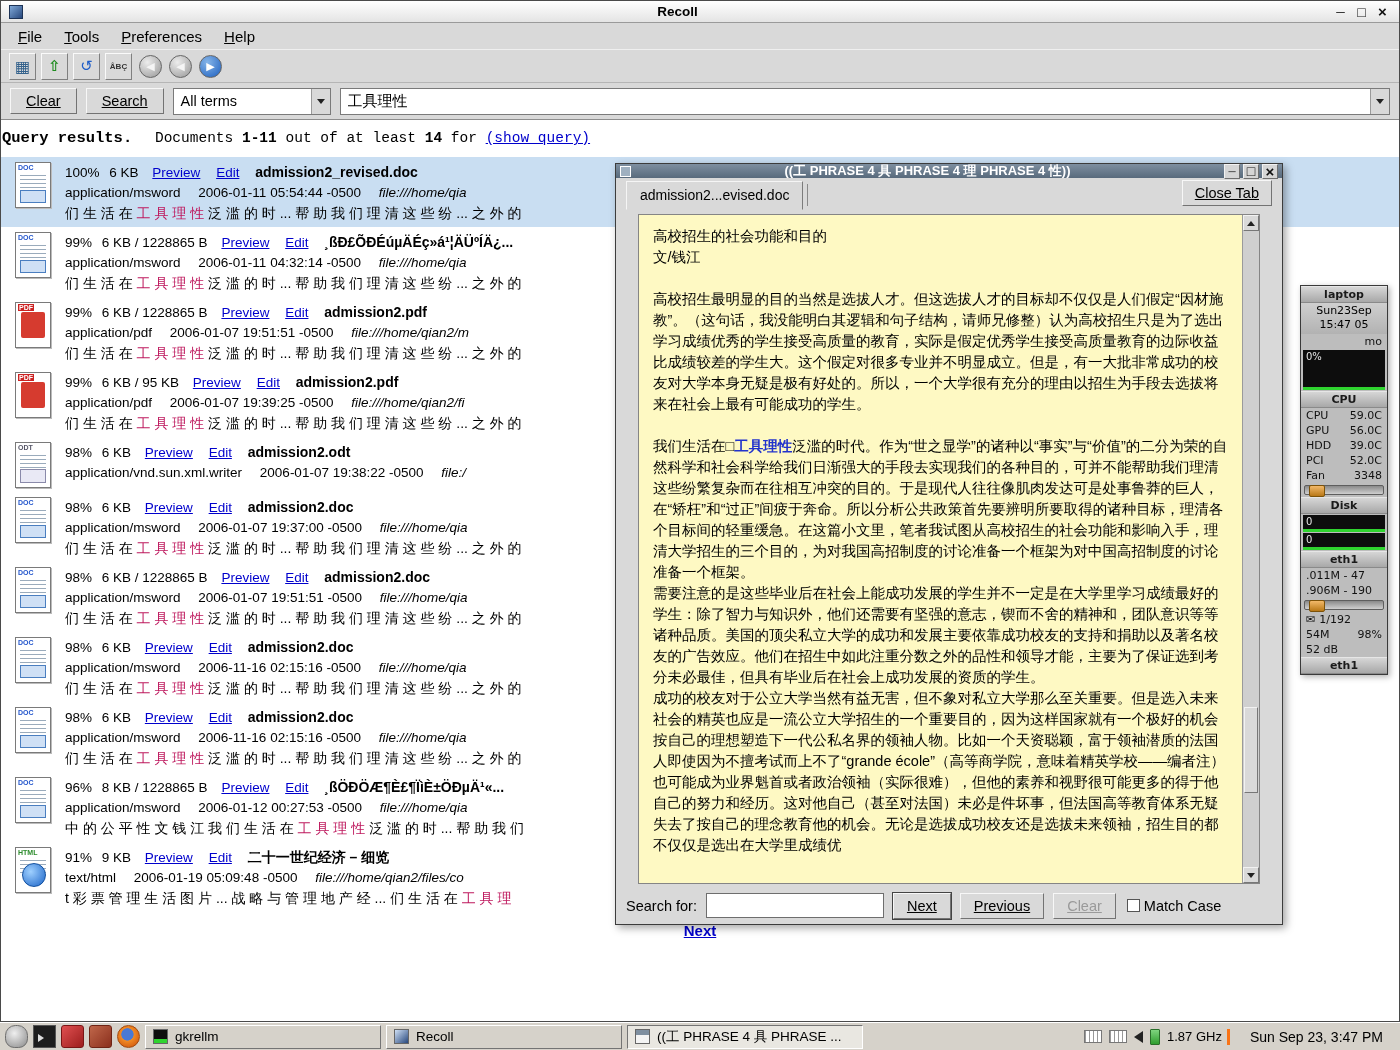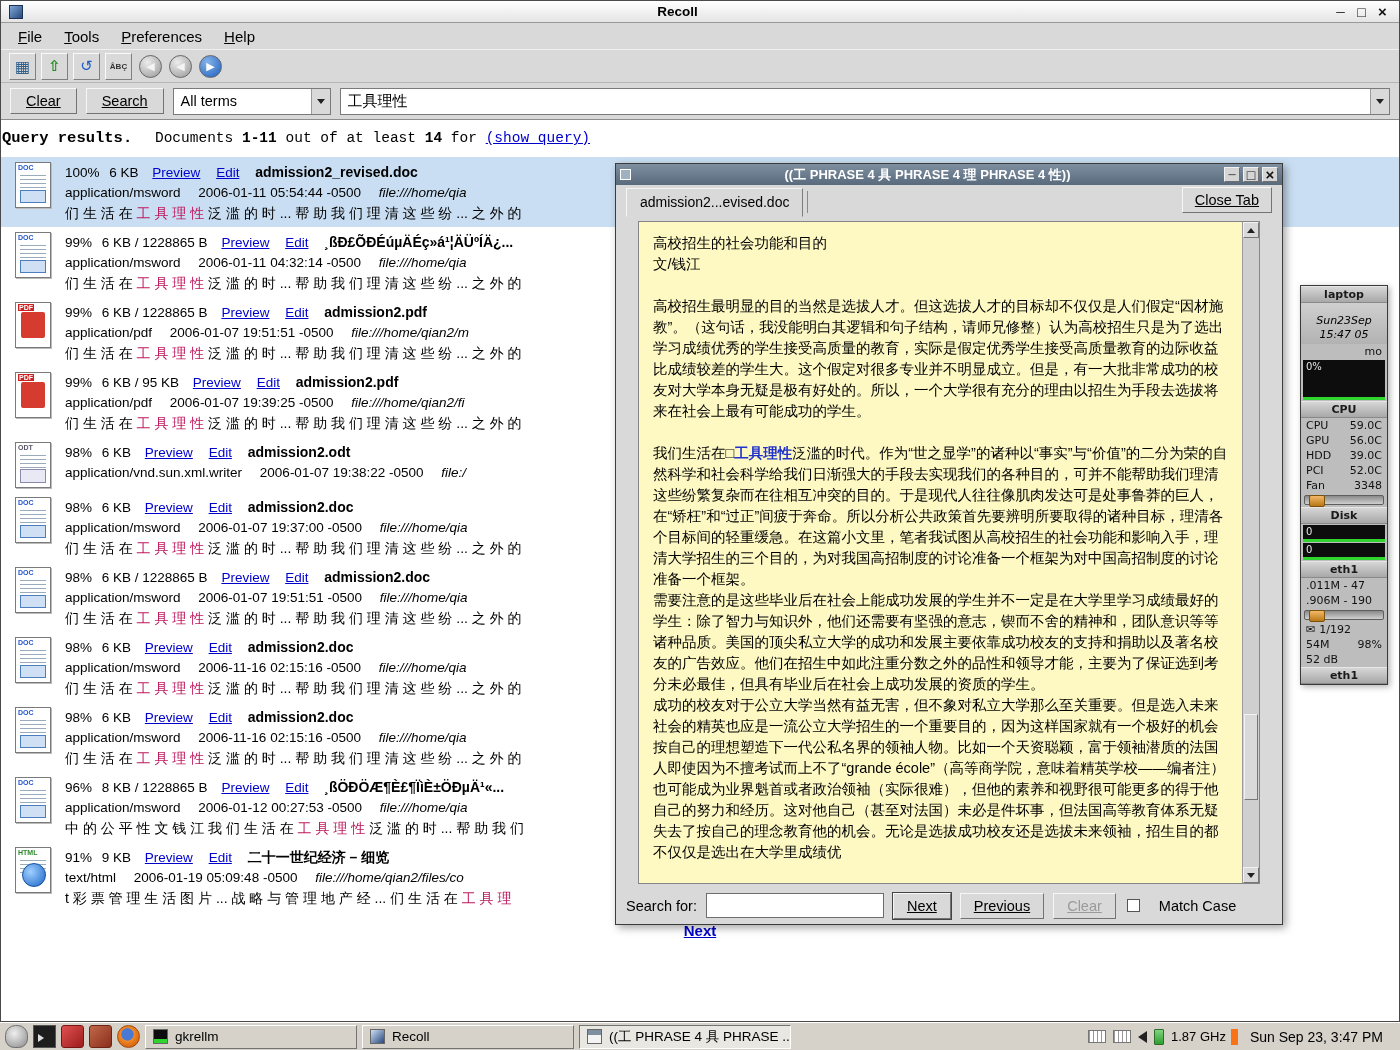--- a/index.html
+++ b/index.html
@@ -89,21 +89,21 @@
     background:#d63b2f; border-radius:2px; }
   .k-odt .page::after { content:""; position:absolute; left:4px; right:4px; bottom:4px; height:12px;
     background:#e9e9f5; border:1px solid #8a8aaa; }
   .k-html .page::after { content:""; position:absolute; width:22px; height:22px; border-radius:50%;
     left:6px; bottom:5px; background:radial-gradient(circle at 35% 35%, #9fd0ff, #1b64c8); border:1px solid #12509f; }
 
   
   .preview { position:absolute; left:615px; top:163px; width:668px; height:762px; z-index:5;
     background:#d9d9d9; border:1px solid #3c3c3c; box-shadow:3px 3px 8px rgba(0,0,0,.35);
     display:flex; flex-direction:column; }
-  .pv-titlebar { height:21px; background:linear-gradient(#7e8fa0,#586a7c); color:#fff;
+  .pv-titlebar { height:14px; background:linear-gradient(#7e8fa0,#586a7c); color:#fff;
     display:flex; align-items:center; padding:0 4px; gap:3px; }
   .pv-win-icon { width:11px; height:11px; border:1px solid #fff; background:#9fb0c0; }
   .pv-title { flex:1; text-align:center; font-weight:bold; font-size:13px; white-space:nowrap; overflow:hidden; }
   .pv-wbtn { width:16px; height:15px; background:#d5d5d5; border:1px solid; border-color:#f2f2f2 #6e6e6e #6e6e6e #f2f2f2;
     display:flex; align-items:center; justify-content:center; font-size:10px; color:#111; }
   .pv-tabs { height:32px; display:flex; align-items:flex-end; padding:4px 10px 0; }
   .pv-tab { border:1px solid; border-color:#f5f5f5 #7c7c7c transparent #f5f5f5; background:#d9d9d9;
     padding:5px 13px 6px; font-size:14px; }
   .pv-tab-sep { width:1px; height:22px; background:#8a8a8a; margin:0 0 4px 4px; }
   .pv-close-tab { margin-left:auto; margin-bottom:4px; padding:4px 12px; font-size:14.5px; }
@@ -120,29 +120,29 @@
   .arr-up { width:0; height:0; border-left:4px solid transparent; border-right:4px solid transparent; border-bottom:5px solid #222; }
   .pv-thumb { position:absolute; left:1px; right:1px; top:492px; height:86px; background:#d9d9d9;
     border:1px solid; border-color:#f2f2f2 #777 #777 #f2f2f2; }
   .pv-findbar { height:37px; display:flex; align-items:center; gap:9px; padding:0 10px; font-size:14.5px; }
   .pv-find-input { width:178px; height:25px; border:1px solid #6e6e6e; background:#fff; font-size:14px;
     padding:0 5px; font-family:inherit; outline:none; }
   .pv-findbar .btn { padding:4px 13px; }
   .btn-default { box-shadow:0 0 0 1px #444; }
   .btn-disabled { color:#9a9a9a; }
   .checkbox { width:13px; height:13px; background:#fff; border:1px solid #555; display:inline-block; }
-  .match-wrap { display:flex; align-items:center; gap:19px; margin-left:2px; }
+  .match-wrap { display:flex; align-items:center; gap:4px; margin-left:2px; }
 
   
   .gkrellm { position:absolute; left:1300px; top:285px; width:88px; z-index:6;
     background:#bdbdbd; border:1px solid #3a3a3a; font-family:"DejaVu Sans",sans-serif; font-size:11px;
     box-shadow:2px 2px 6px rgba(0,0,0,.3); }
   .gk-label { text-align:center; padding:1px 0; font-weight:bold; color:#1a1a1a;
     background:linear-gradient(#d6d6d6,#a8a8a8); border-top:1px solid #e6e6e6; border-bottom:1px solid #8a8a8a; }
-  .gk-clock { text-align:center; padding:11px 0 2px; background:linear-gradient(#cfcfcf,#b2b2b2); line-height:14px;font-style:italic; }
+  .gk-clock { text-align:center; padding:1px 0 2px; background:linear-gradient(#cfcfcf,#b2b2b2); line-height:14px; }
   .gk-row { display:flex; align-items:center; gap:4px; padding:0 5px; line-height:15px; color:#111; }
   .gk-row.right { justify-content:flex-end;padding-left:22px; }
   .gk-row.space { justify-content:space-between; }
   .gk-chart { height:40px; margin:1px 2px; background:#0d0d0d; position:relative; }
   .gk-chart.small { height:17px; }
   .gk-chart::after { content:""; position:absolute; left:0; right:0; bottom:0; height:3px; background:#2fd42f; }
   .gk-overlay { position:absolute; top:1px; left:3px; color:#e6e6e6; font-size:10px; z-index:2; }
   .gk-slider { height:10px; margin:2px 3px; background:linear-gradient(#8a8a8a,#cfcfcf); border:1px solid #5e5e5e;
     border-radius:2px; position:relative; }
   .gk-slider::after { content:""; position:absolute; left:4px; top:-1px; width:14px; height:10px;
@@ -153,36 +153,36 @@
   .taskbar { position:absolute; left:0; top:1022px; width:1400px; height:28px; background:#d6d2ca;
     border-top:1px solid #fff; display:flex; align-items:center; padding:0 5px; gap:5px; z-index:10; }
   .launcher { width:23px; height:23px; flex:none; }
   .lch-foot { background:radial-gradient(circle at 40% 35%, #efefef, #8a8a8a); border-radius:45% 45% 40% 40%; border:1px solid #6e6e6e; }
   .lch-terminal { background:#1d1d1d; border:1px solid #555; position:relative; }
   .lch-terminal::after { content:""; position:absolute; left:4px; top:8px; width:0; height:0;
     border-top:4px solid transparent; border-bottom:4px solid transparent; border-left:6px solid #ddd; }
   .lch-red { background:linear-gradient(135deg,#e05050,#9c1d1d); border:1px solid #7a1515; border-radius:3px; }
   .lch-brick { background:linear-gradient(135deg,#c0674a,#8a2f1d); border:1px solid #6e2415; border-radius:3px; }
   .lch-firefox { border-radius:50%; background:radial-gradient(circle at 45% 40%, #4a79d4 34%, #f08a24 38%, #d2590f 85%); border:1px solid #a04a10; }
-  .task-btn { width:212px; height:24px; border:1px solid; border-color:#fff #747474 #747474 #fff;
+  .task-btn { width:236px; height:24px; border:1px solid; border-color:#fff #747474 #747474 #fff;
     background:#d6d2ca; display:flex; align-items:center; gap:7px; padding:0 7px; font-size:13.5px;
     white-space:nowrap; overflow:hidden; }
   .task-btn.active { border-color:#747474 #fff #fff #747474; background:#e9e7e1; }
   .task-icon { width:15px; height:15px; flex:none; border:1px solid #666; }
   .k-gkrellm { background:linear-gradient(#0d0d0d 70%, #2fd42f 70%); }
   .k-recoll { background:linear-gradient(135deg,#cfe0f5,#27477c); }
   .k-preview { background:linear-gradient(#7e8fa0 35%, #f4f4f4 35%); }
   .tray { margin-left:auto; display:flex; align-items:center; gap:7px; }
   .kbd-icon { width:18px; height:13px; background:#fff; border:1px solid #777;
     background-image:repeating-linear-gradient(90deg,#999 0 1px, transparent 1px 4px); }
   .vol-icon { width:0; height:0; border-top:6px solid transparent; border-bottom:6px solid transparent;
     border-right:9px solid #222; }
   .batt-icon { width:10px; height:16px; background:linear-gradient(#7fd47f,#2f9e2f); border:1px solid #2a6e2a; border-radius:1px; }
   .freq { font-size:13px; }
-  .tb-clock { border-left:7px solid #f97316; padding:0 12px 0 12px; font-size:14px; white-space:nowrap; }
+  .tb-clock { border-left:3px solid #f97316; padding:0 12px 0 20px; font-size:14px; white-space:nowrap; }
 </style>
 </head>
 <body>
 
 <div class="main-window">
 
   <div class="titlebar">
     <span class="win-icon"></span>
     <span class="titlebar-title">Recoll</span>
     <span class="wbtn wbtn-min"></span>

